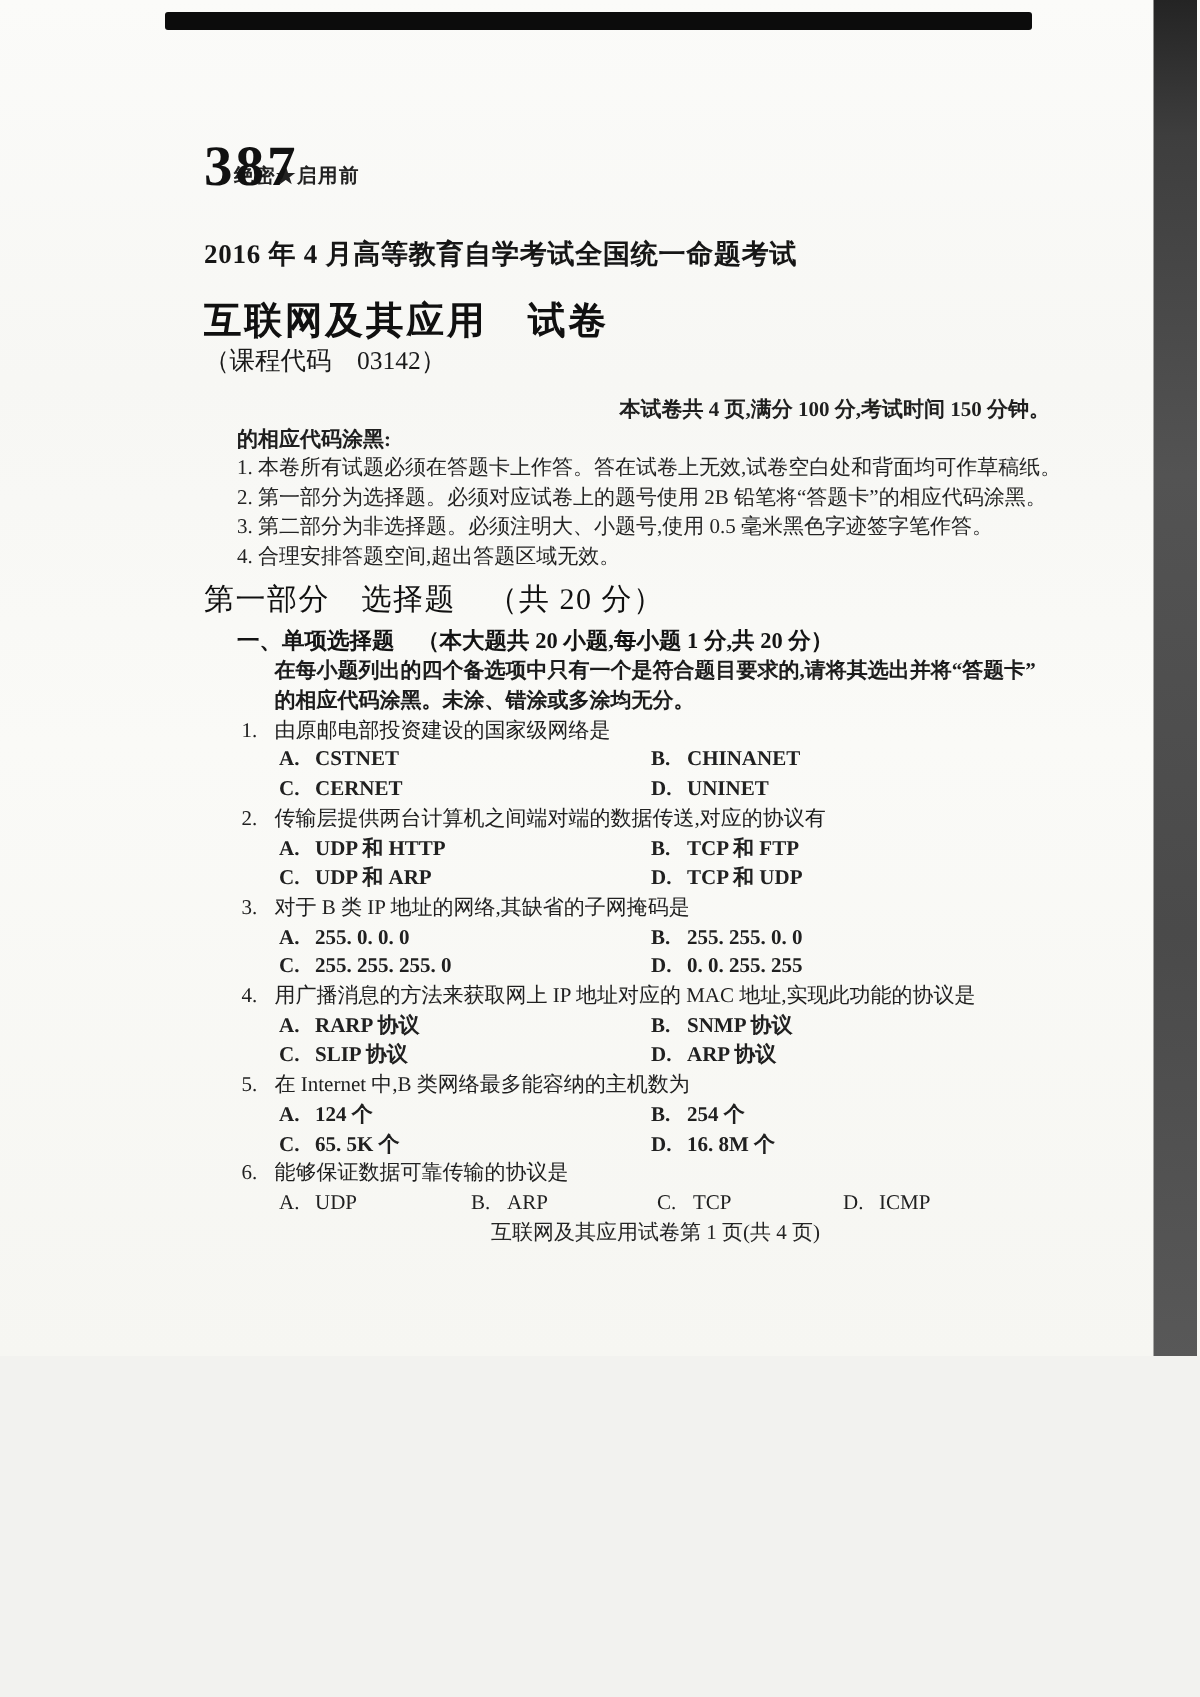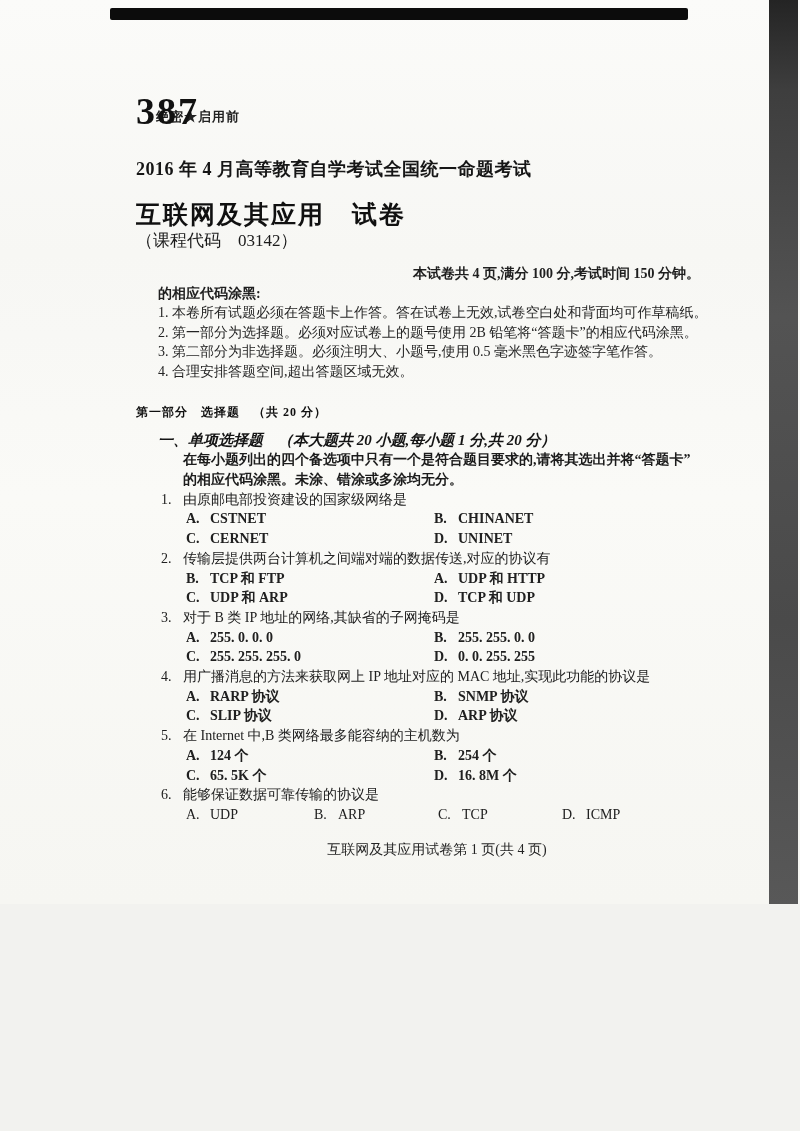--- a/index.html
+++ b/index.html
@@ -87,35 +87,34 @@
     font-weight: bold;
     line-height: 19.5px;
   }
   .notice-item {
     font-size: 14px;
     line-height: 19.7px;
     white-space: nowrap;
     color: #242424;
   }
   .section-title {
-    margin-top: 17px;
-    font-size: 12px;
-    font-weight: bold;
+    margin-top: 5px;
+    font-size: 20px;
+    font-weight: normal;
     line-height: 26px;
     letter-spacing: 1px;
     color: #101010;
   }
   .subsection-title {
     margin-top: 6px;
     font-size: 15px;
     font-weight: bold;
     line-height: 19.5px;
     white-space: nowrap;
     color: #141414;
-    font-style: italic;
   }
   .intro-line {
     font-size: 14px;
     font-weight: bold;
     line-height: 19.7px;
     padding-left: 25px;
     white-space: nowrap;
     color: #1c1c1c;
   }
   .question { margin: 0; }
@@ -143,21 +142,20 @@
     padding-left: 28px;
   }
   .opt {
     font-size: 14px;
     line-height: 19.7px;
     white-space: nowrap;
     color: #202020;
   }
   .olabel { display: inline-block; min-width: 24px; }
   .page-footer {
-    margin-top: 15px;
     text-align: center;
     transform: translateX(8px);
     font-size: 14px;
     line-height: 19.5px;
     color: #242424;
   }
 </style>
 </head>
 <body>
 
@@ -205,22 +203,22 @@
         <div class="opt"><span class="olabel">D.</span><span>UNINET</span></div>
       </div>
     </div>
 
     <div class="question">
       <div class="q-stem">
         <span class="q-num">2.</span>
         <span>传输层提供两台计算机之间端对端的数据传送,对应的协议有</span>
       </div>
       <div class="opts2">
+        <div class="opt"><span class="olabel">A.</span><span>UDP 和 HTTP</span></div>
         <div class="opt"><span class="olabel">B.</span><span>TCP 和 FTP</span></div>
-        <div class="opt"><span class="olabel">A.</span><span>UDP 和 HTTP</span></div>
         <div class="opt"><span class="olabel">C.</span><span>UDP 和 ARP</span></div>
         <div class="opt"><span class="olabel">D.</span><span>TCP 和 UDP</span></div>
       </div>
     </div>
 
     <div class="question">
       <div class="q-stem">
         <span class="q-num">3.</span>
         <span>对于 B 类 IP 地址的网络,其缺省的子网掩码是</span>
       </div>

